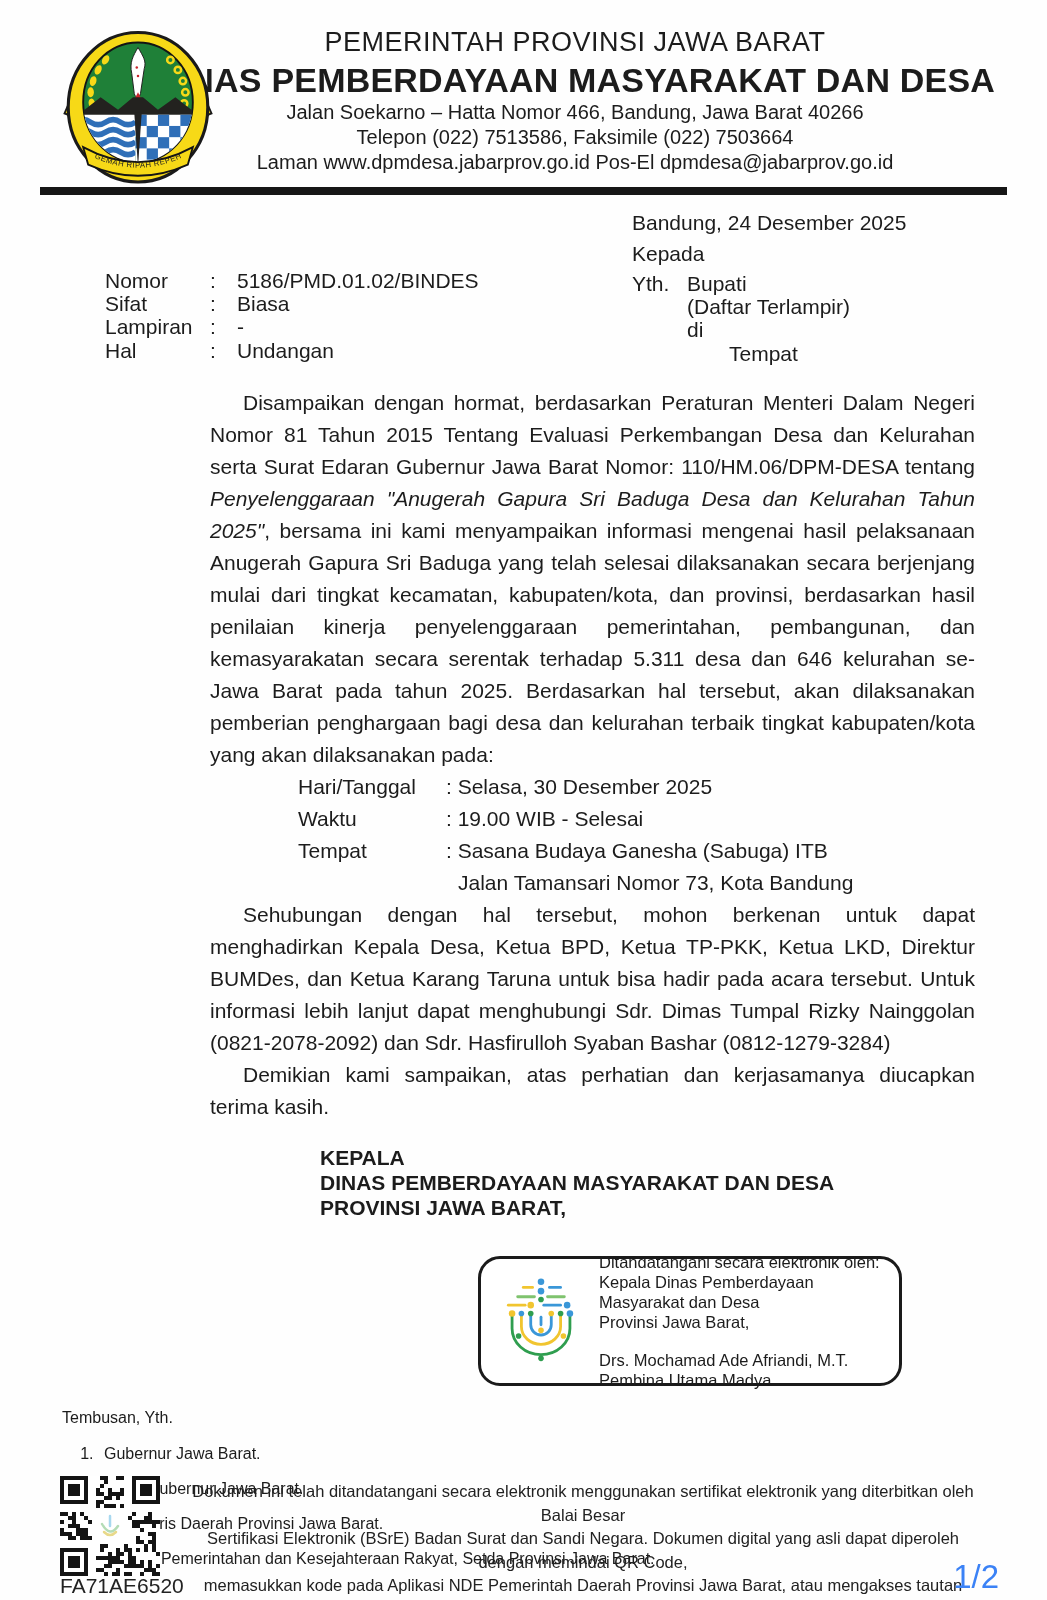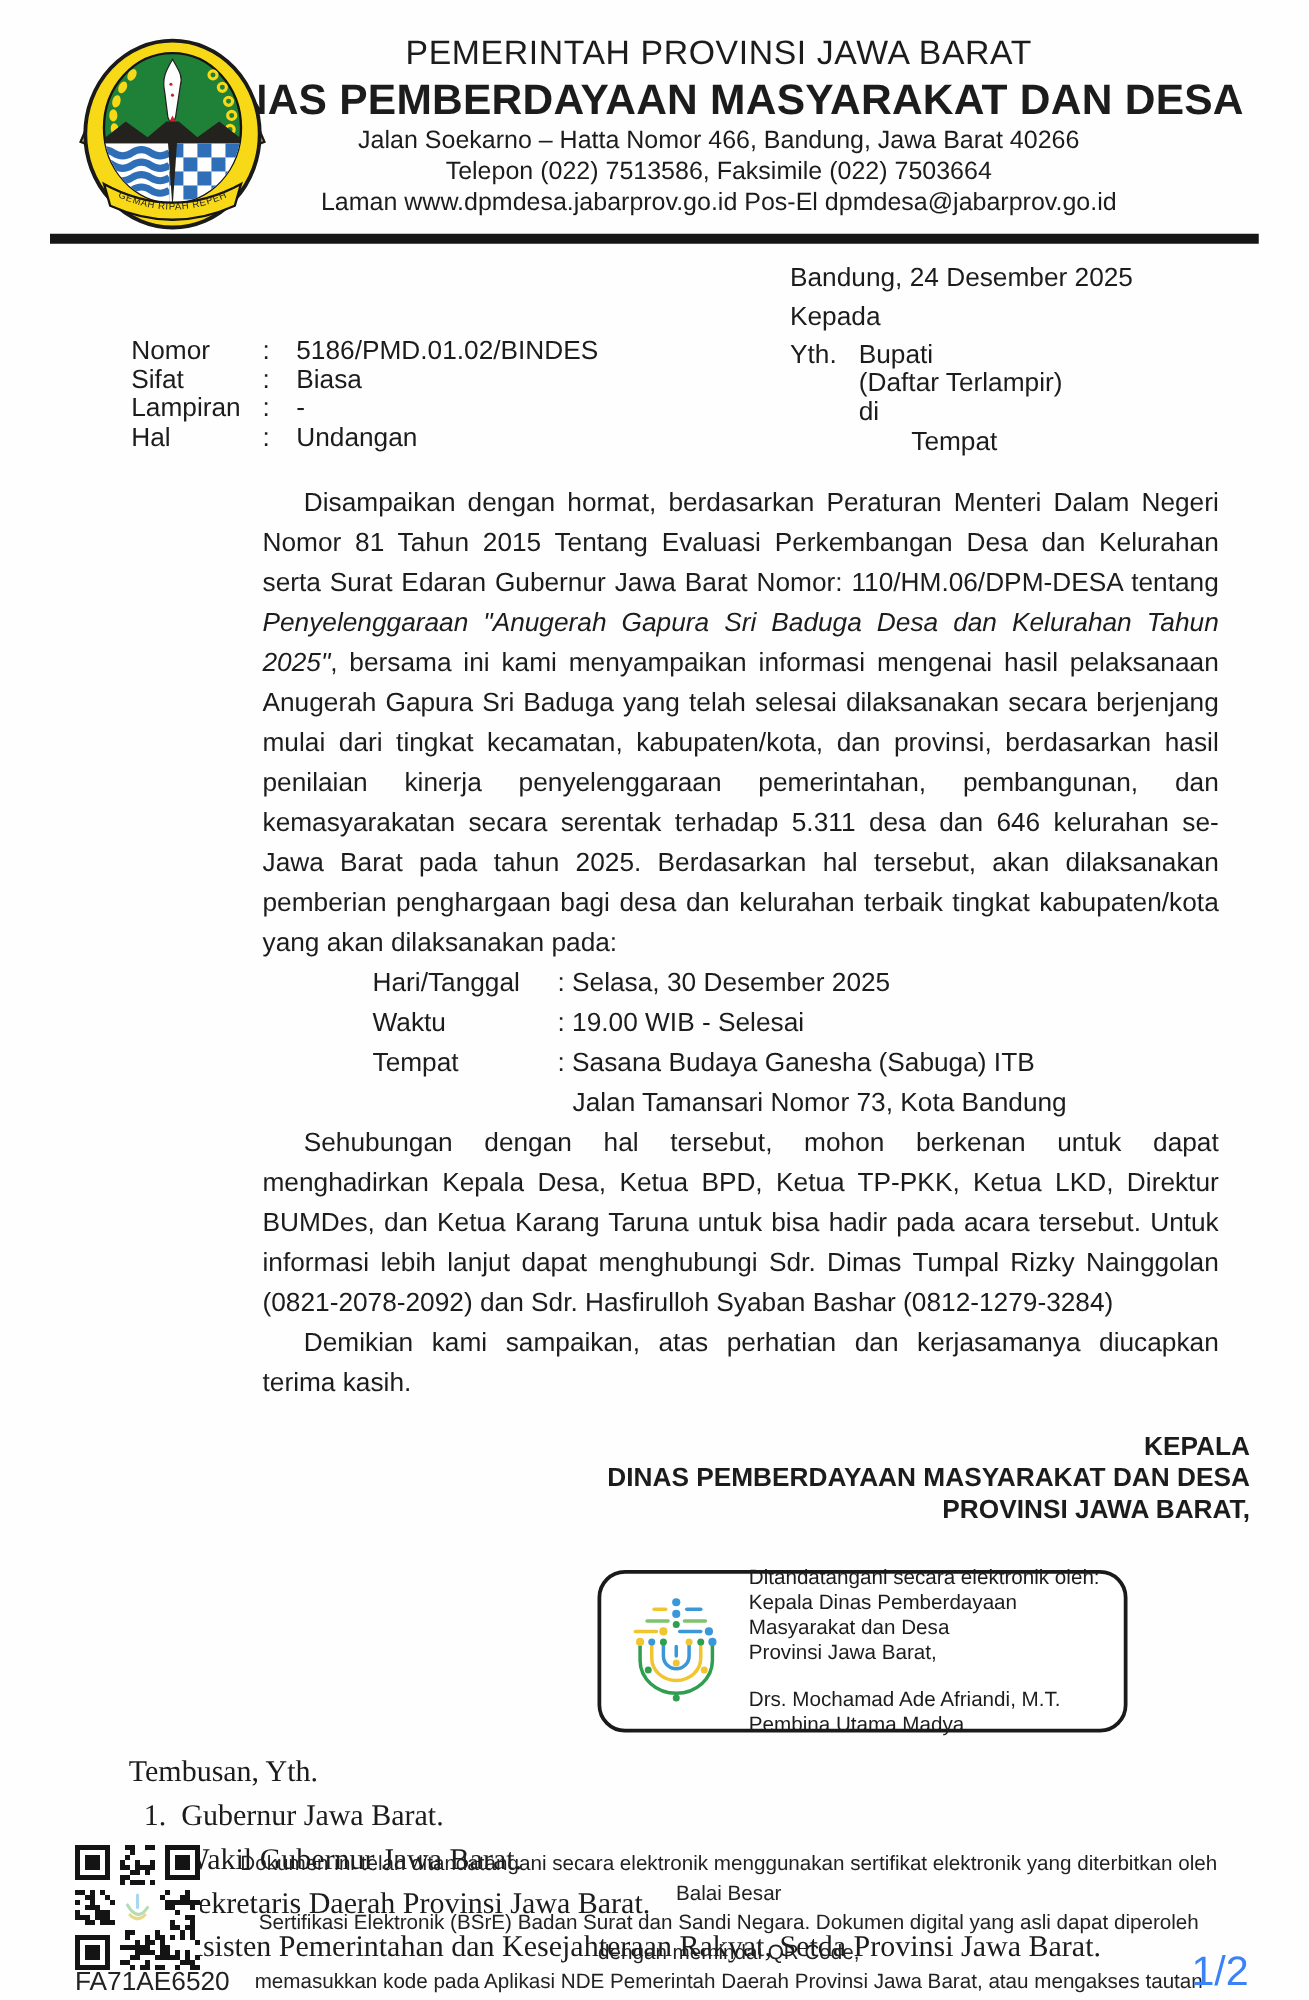--- a/index.html
+++ b/index.html
@@ -36,30 +36,30 @@
   .recipient-stack div { line-height:23.2px; }
   .tempat { padding-left:42px; }
   
   .letter-body { margin:24px 72px 0 210px; font-size:21px; line-height:32px; text-align:justify; }
   .para { text-indent:33px; }
   .event { margin-left:88px; text-align:left; }
   .event-row { display:flex; }
   .event-label { width:148px; flex:none; }
   .event-cont { padding-left:12px; }
   
-  .sig-heading { margin:22px 0 0 320px; width:680px; text-align:right;
+  .sig-heading { margin:22px 0 0 320px; width:680px; text-align:left;
     font-weight:bold; font-size:21px; line-height:25px; }
   .esign-box { margin:36px 0 0 478px; width:424px; height:130px;
     border:3px solid #1a1a1a; border-radius:22px; background:#fff;
     display:flex; align-items:center; }
   .esign-logo { width:84px; height:96px; margin-left:18px; flex:none; }
   .esign-text { margin-left:16px; font-size:16.5px; line-height:20px; }
   .esign-gap { height:18px; }
   
-  .tembusan { margin:18px 60px 0 103px; font-size:24px;font-family:Liberation Serif, serif; }
+  .tembusan { margin:18px 60px 0 62px; font-size:16px; }
   .tembusan-title { line-height:28px; margin-bottom:4px; }
   .tembusan ol { margin:0; padding-left:36px; }
   .tembusan li { line-height:35px; padding-left:6px; }
   
   .doc-footer { position:absolute; left:0; right:0; bottom:0; height:128px; }
   .qr-block { position:absolute; left:60px; top:4px; width:110px; }
   .qr-svg { width:100px; height:100px; display:block; }
   .qr-label { font-size:21px; line-height:17px; margin-top:1px; color:#222; }
   .footer-text { position:absolute; left:183px; right:64px; top:8px;
     text-align:center; font-size:16.5px; line-height:23.5px; color:#222; }

